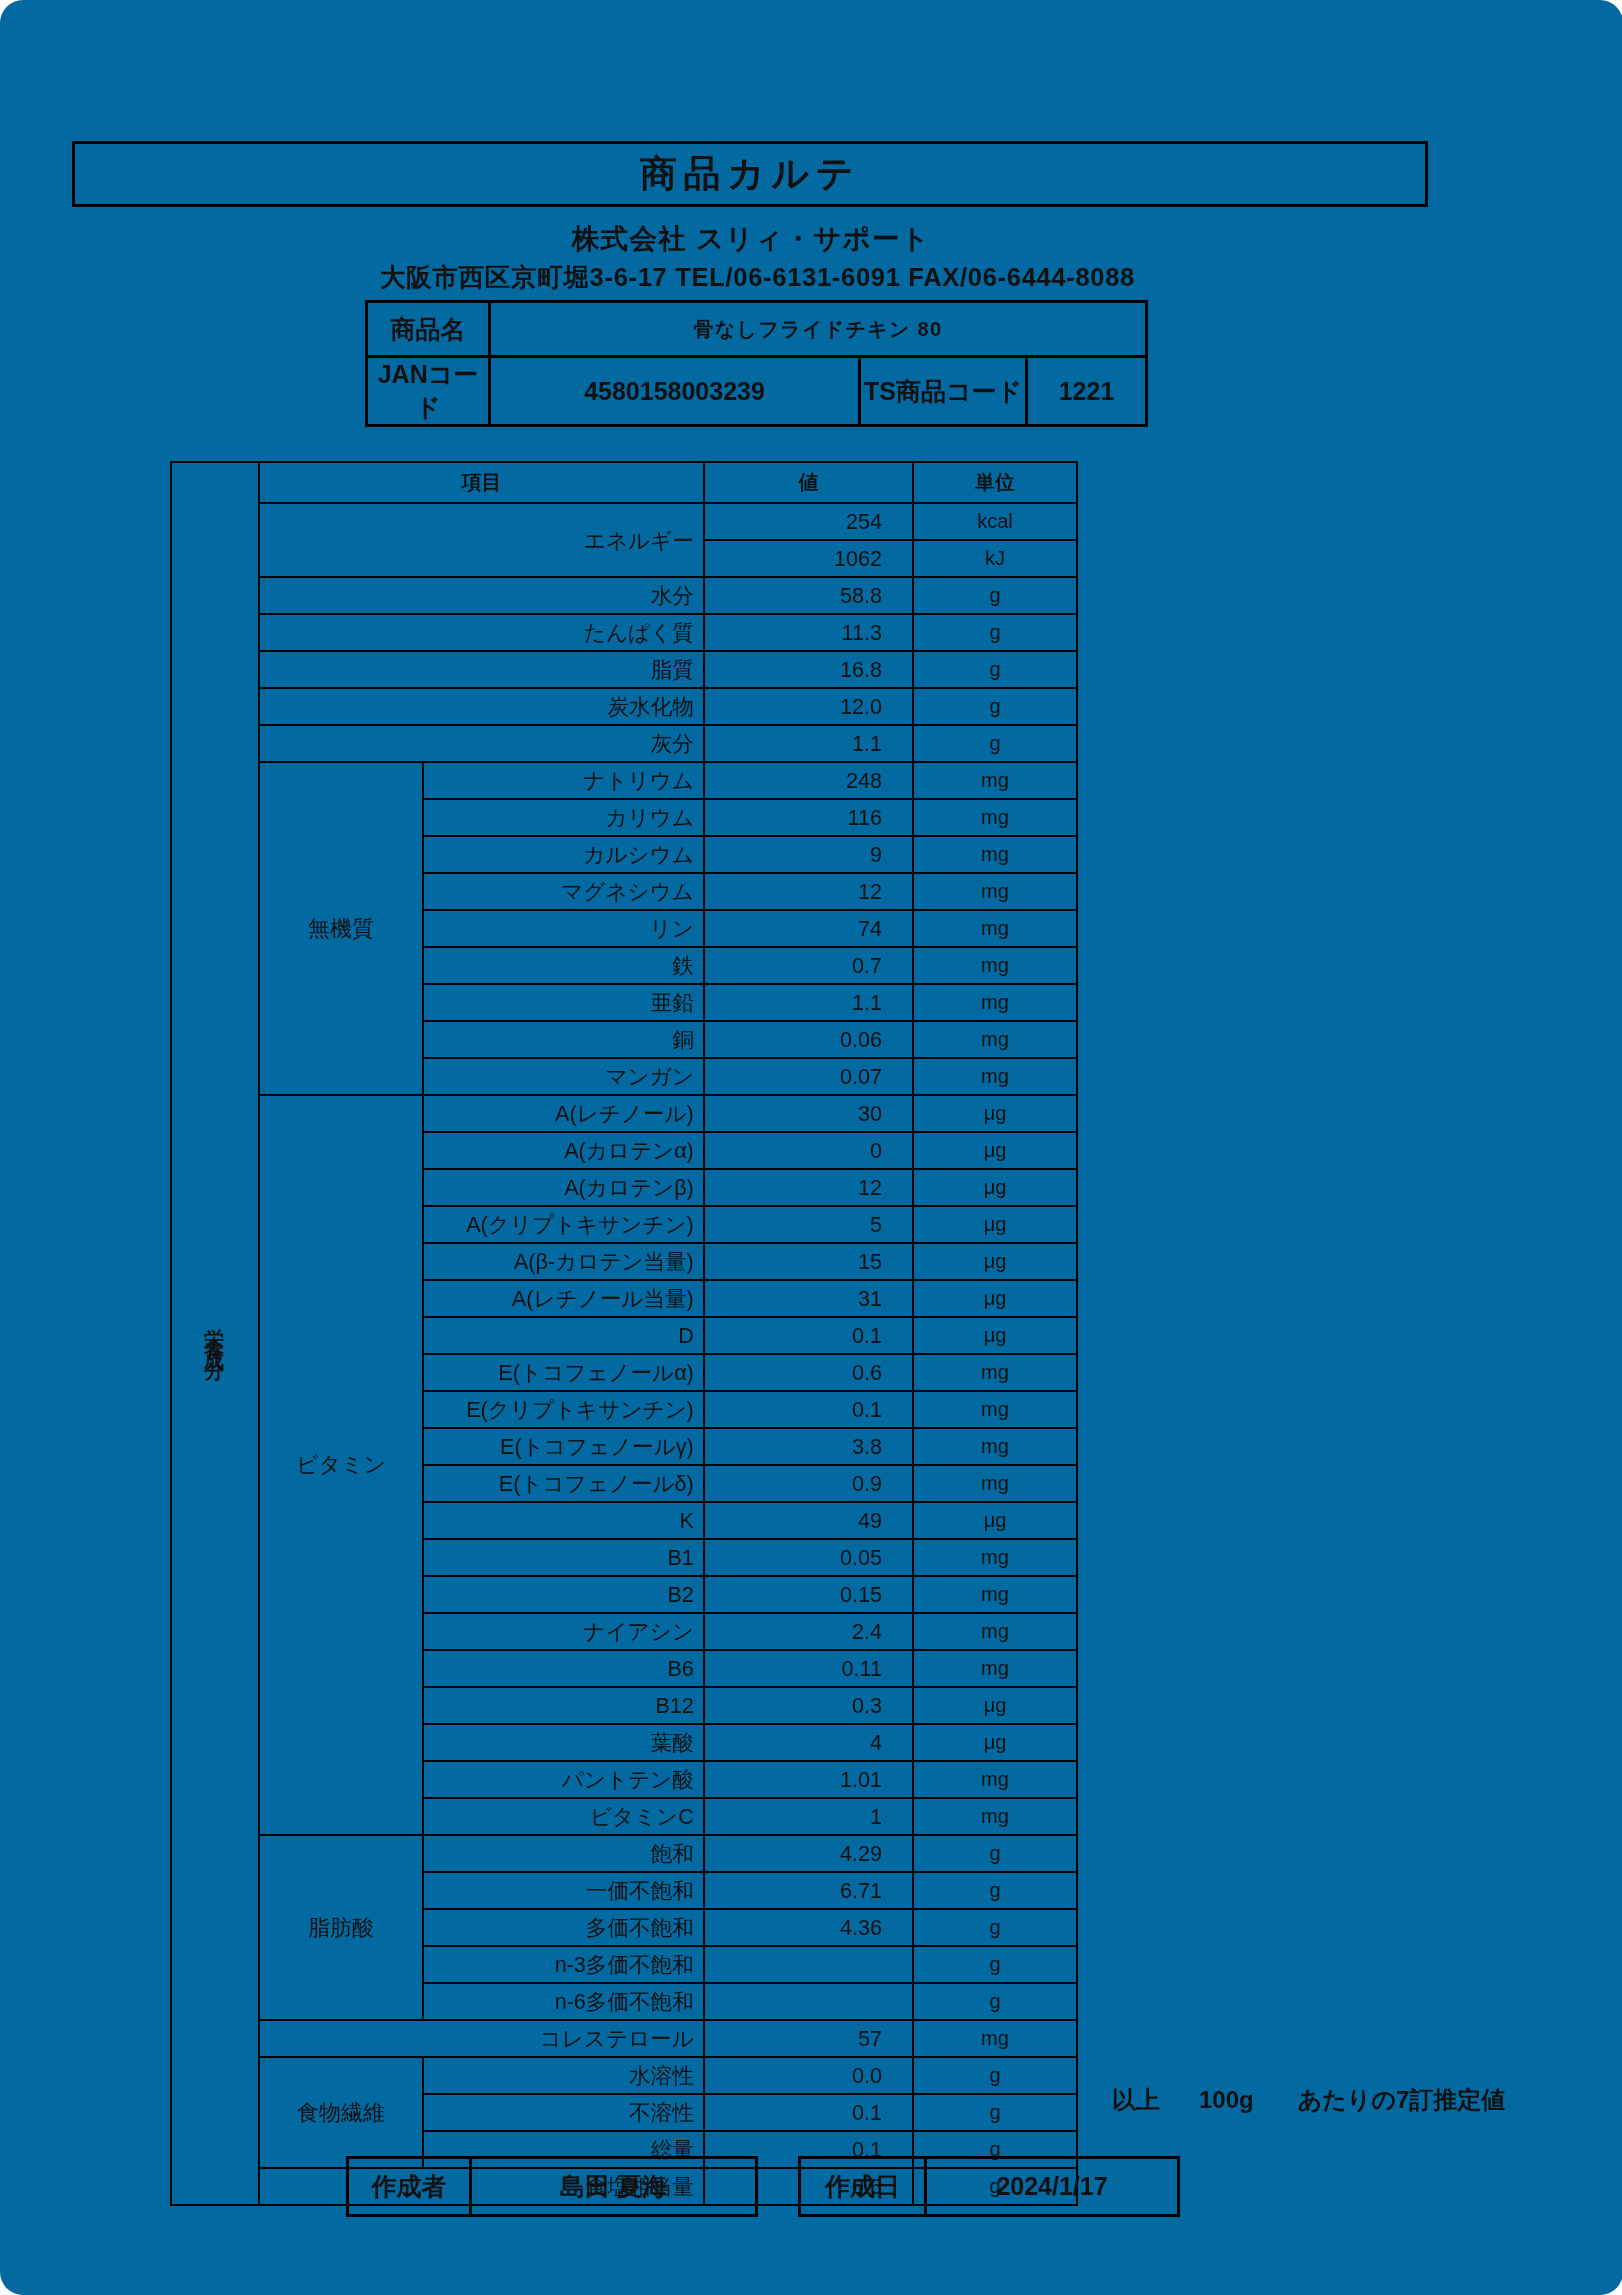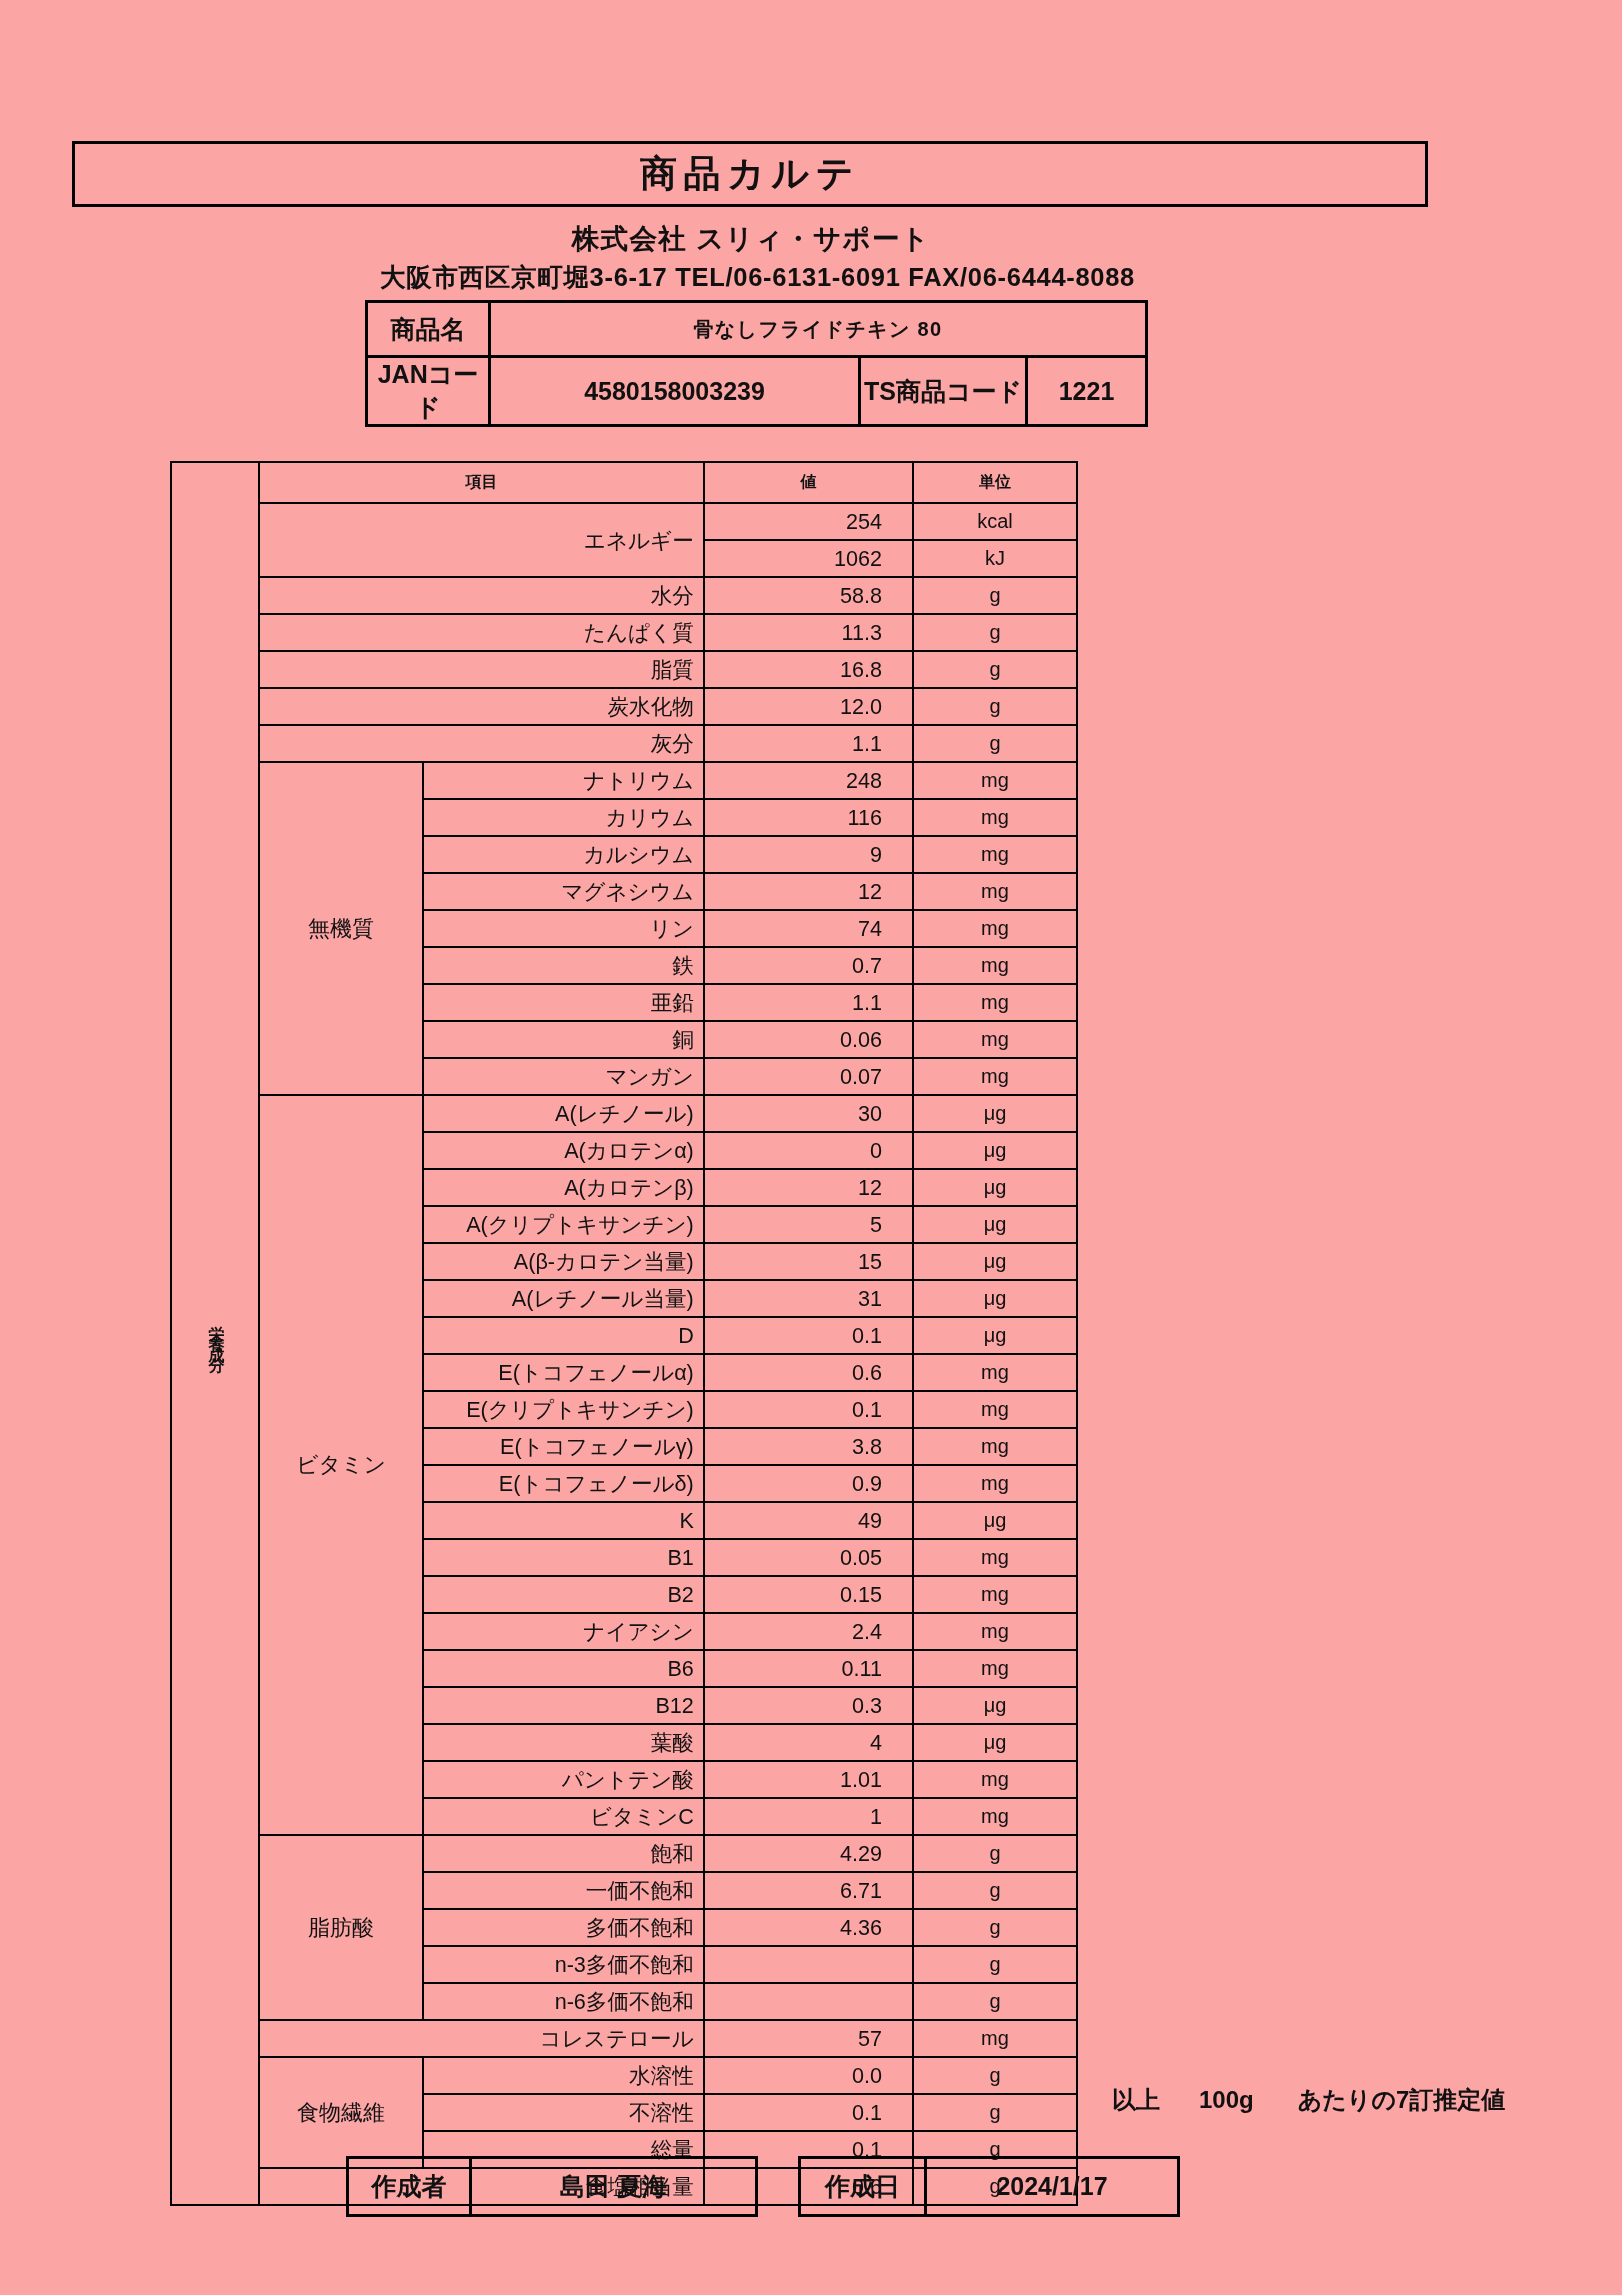--- a/index.html
+++ b/index.html
@@ -1,23 +1,24 @@
 <!DOCTYPE html>
 <html lang="ja" style="font-size:10.5px"><head>
 <meta charset="utf-8">
 <style>
   html, body { margin: 0; padding: 0; background: #ffffff; }
   .page {
     position: relative;
     width: 1623px;
     height: 2295px;
-    background: #fca5a5;
+    background: #0369a1;
     color: #111;
     font-family: "Liberation Sans", "DejaVu Sans", sans-serif;
     overflow: hidden;
+    border-radius: 23px;
   }
 
   
   .title-box {
     position: absolute;
     left: 72px; top: 141px;
     width: 1350px; height: 60px;
     border: 3.9px solid #000;
     display: flex; align-items: center; justify-content: center;
   }
@@ -64,21 +65,21 @@
     left: 170px; top: 461px;
     width: 906px; height: 1669px;
   }
   .nutri-table td {
     border: 2.6px solid #000;
     font-size: 21.6px;
     vertical-align: middle;
     padding: 0;
     overflow: hidden;
   }
-  .nutri-table tr.head td { height: 39px; font-size: 16px; font-weight: bold; text-align: center; font-family: Liberation Mono, monospace; }
+  .nutri-table tr.head td { height: 39px; font-size: 20px; font-weight: bold; text-align: center; }
   .nutri-table tr.data td { height: 35px; }
   .nutri-table td.side {
     writing-mode: vertical-rl;
     text-orientation: upright;
     text-align: center;
     font-size: 25px;
     letter-spacing: 10.5px;
     font-weight: normal;
   }
   .nutri-table td.group { text-align: center; font-size: 22px; }

